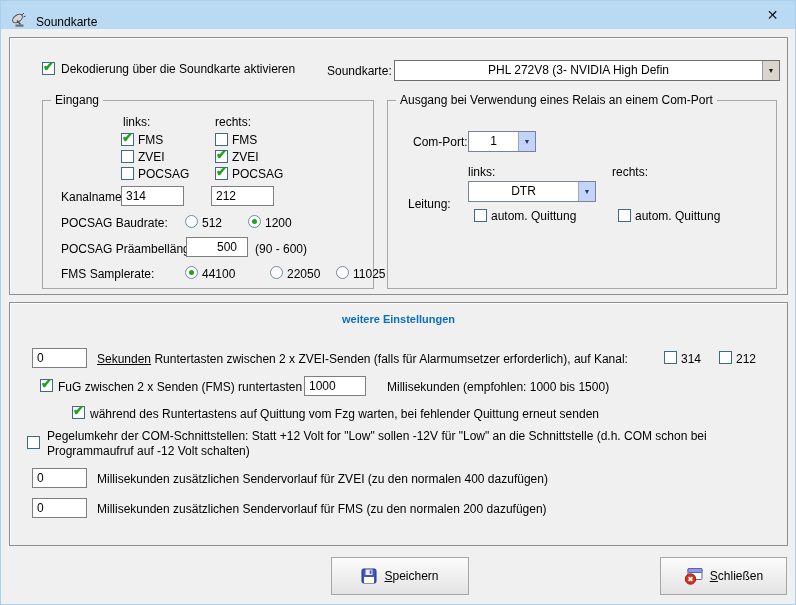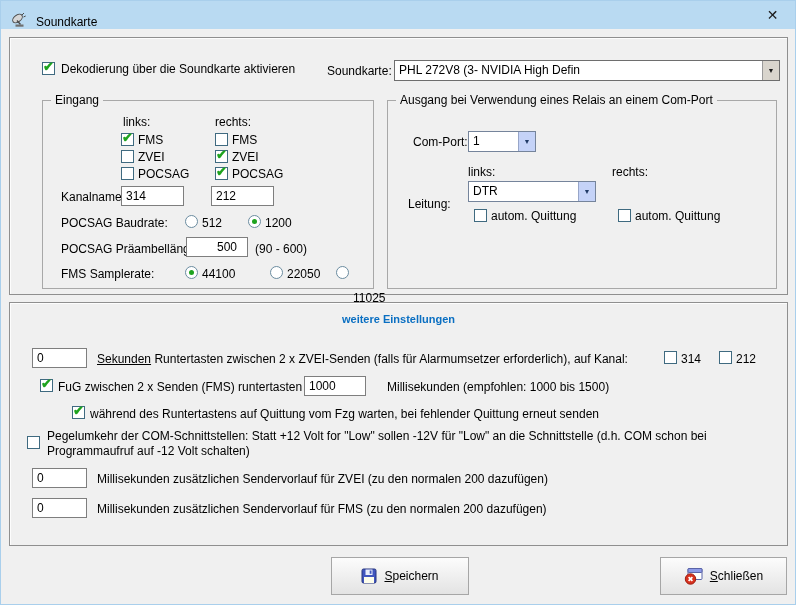--- a/index.html
+++ b/index.html
@@ -56,21 +56,21 @@
   .field{
     position:absolute; border:1px solid #7e7e7e; background:#fff;
     font-family:"Liberation Sans",sans-serif; font-size:12px; color:#000;
     padding:1px 4px; outline:none;
   }
   .field.right{ text-align:right; padding-right:10px; }
   .combo{
     position:absolute; border:1px solid #75849b; background:#fff;
     display:flex; align-items:stretch; overflow:hidden;
   }
-  .combo .txt{ flex:1; padding:2px 4px; white-space:nowrap; overflow:hidden; }
+  .combo .txt{ flex:1; padding:2px 4px; white-space:nowrap; overflow:hidden;text-align:center; }
   .combo .arrow{
     width:17px; background:#c5d3f8; border-left:1px solid #97a5c8;
     display:flex; align-items:center; justify-content:center;
   }
   .combo .arrow::after{ content:"\25BC"; font-size:7px; color:#203a66; }
   .combo.classic .arrow{ background:#d9d5cd; border-left:1px solid #9a9a9a; }
   .combo.classic .arrow::after{ color:#1a1a1a; }
   
   .settings-title{
     position:absolute; top:10px; left:0; width:100%; text-align:center;
@@ -148,21 +148,21 @@
       <span class="lbl" style="left:18px; top:141px;">POCSAG Präambellänge:</span>
       <input class="field right" style="left: 143px; top: 136px; width: 62px; height: 20px;" value="500">
       <span class="lbl" style="left:212px; top:141px;">(90 - 600)</span>
 
       <span class="lbl" style="left:18px; top:166px;">FMS Samplerate:</span>
       <span class="radio on" style="left:142px; top:165px;"></span>
       <span class="lbl" style="left:159px; top:166px;">44100</span>
       <span class="radio" style="left:227px; top:165px;"></span>
       <span class="lbl" style="left:244px; top:166px;">22050</span>
       <span class="radio" style="left:293px; top:165px;"></span>
-      <span class="lbl" style="left:310px; top:166px;margin-top:24px;">11025</span>
+      <span class="lbl" style="left:310px; top:166px;">11025</span>
     </div>
 
     <div class="groupbox" style="left:377px; top:62px; width:390px; height:189px;">
       <span class="legend">Ausgang bei Verwendung eines Relais an einem Com-Port</span>
 
       <span class="lbl" style="left:25px; top:34px;">Com-Port:</span>
       <div class="combo" style="left:80px; top:30px; width:68px; height:21px;">
         <span class="txt">1</span>
         <span class="arrow"></span>
       </div>
@@ -199,21 +199,21 @@
     <input class="field" style="left: 294px; top: 73px; width: 62px; height: 20px;" value="1000">
     <span class="lbl" style="left:377px; top:77px;">Millisekunden (empfohlen: 1000 bis 1500)</span>
 
     <span class="cb on" style="left:62px; top:103px;"></span>
     <span class="lbl" style="left:80px; top:104px;">während des Runtertastens auf Quittung vom Fzg warten, bei fehlender Quittung erneut senden</span>
 
     <span class="cb" style="left:17px; top:133px;"></span>
     <span class="wrap-text" style="left:37px; top:126px; width:700px;">Pegelumkehr der COM-Schnittstellen: Statt +12 Volt for "Low" sollen -12V für "Low" an die Schnittstelle (d.h. COM schon bei Programmaufruf auf -12 Volt schalten)</span>
 
     <input class="field" style="left: 22px; top: 165px; width: 55px; height: 20px;" value="0">
-    <span class="lbl" style="left:87px; top:169px;">Millisekunden zusätzlichen Sendervorlauf für ZVEI (zu den normalen 200  dazufügen)</span>
+    <span class="lbl" style="left:87px; top:169px;">Millisekunden zusätzlichen Sendervorlauf für ZVEI (zu den normalen 400  dazufügen)</span>
 
     <input class="field" style="left: 22px; top: 195px; width: 55px; height: 20px;" value="0">
     <span class="lbl" style="left:87px; top:199px;">Millisekunden zusätzlichen Sendervorlauf für FMS (zu den normalen 200  dazufügen)</span>
   </div>
 
   <button class="btn3d" style="left:330px; top:556px; width:138px; height:38px;">
     <span>
       <svg viewBox="0 0 16 16" width="16" height="16">
         <rect x="1" y="1" width="14" height="14" rx="1.5" fill="#4055be" stroke="#26347e"></rect>
         <rect x="4.5" y="1.5" width="7" height="5.5" fill="#e9eefb"></rect>

